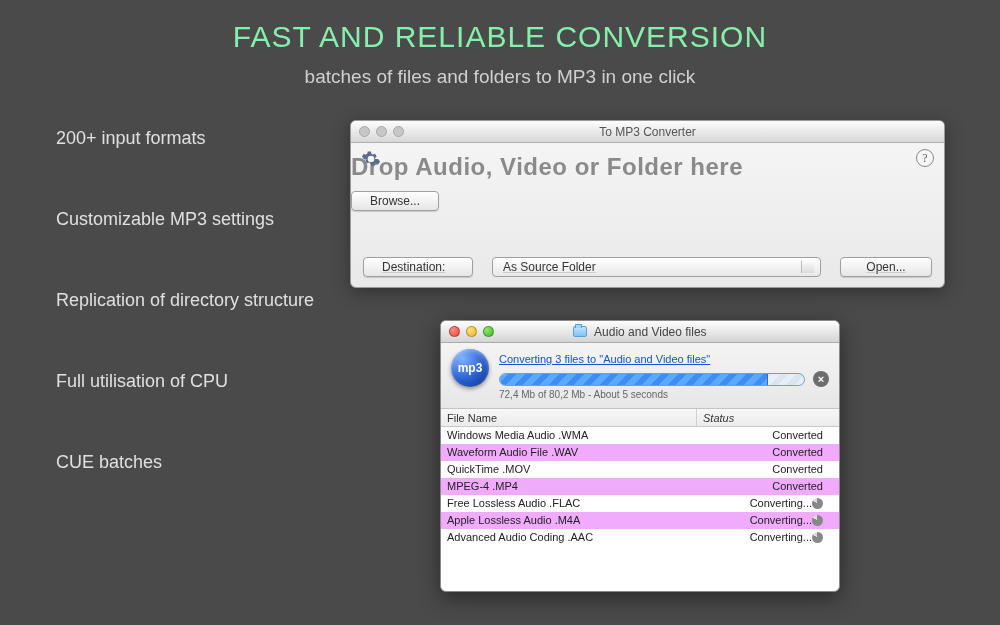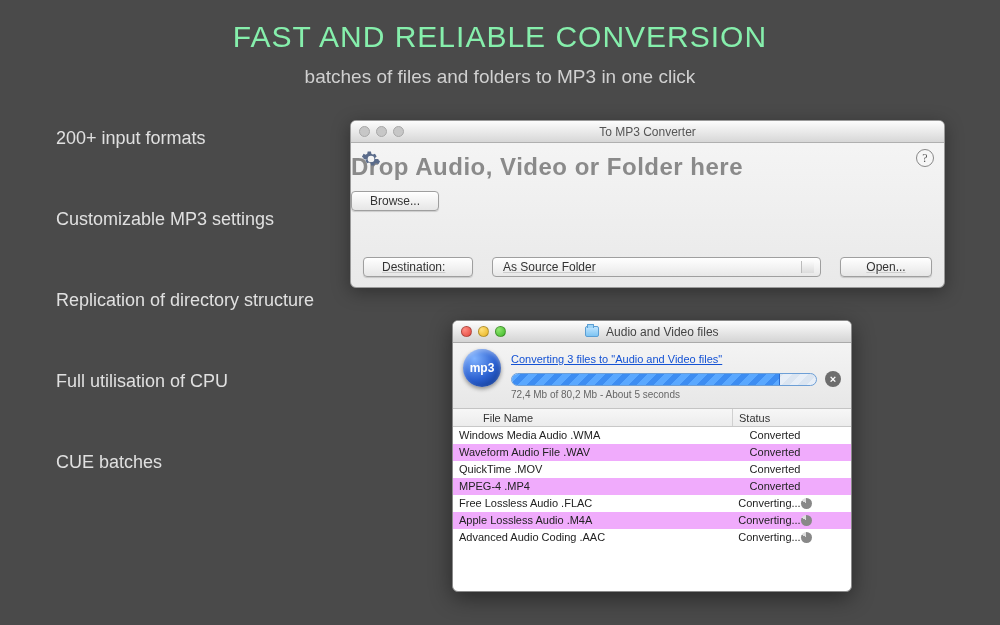--- a/index.html
+++ b/index.html
@@ -38,21 +38,21 @@
     .dest-btn { width: 110px; }
     .select { flex: 1; height: 20px; background: linear-gradient(#fff,#e8e8e8);
               border: 1px solid #9f9f9f; border-radius: 4px; font-size: 12px; color: #333;
               line-height: 18px; padding: 0 11px 0 10px; position: relative; }
     .select::after { content: ""; position: absolute; right: 6px; top: 3px; width: 12px; height: 12px;
                      background: linear-gradient(#fbfbfb,#dcdcdc); border-left:1px solid #bbb; }
     .select .arrows { position: absolute; right: 7px; top: 2px; font-size: 8px; line-height: 7px; color:#555; }
     .open-btn { width: 92px; }
 
     
-    .win2 { position: absolute; left: 452px; top: 232px; width: 400px; height: 272px;
+    .win2 { position: absolute; left: 440px; top: 232px; width: 400px; height: 272px;
             background: #fff; border: 1px solid #8a8a8a; border-radius: 6px;
             box-shadow: 0 6px 22px rgba(0,0,0,.45); overflow: hidden; }
     .titlebar2 { height: 22px; background: linear-gradient(#fdfdfd,#d4d4d4);
                  border-bottom: 1px solid #aaa; position: relative; text-align: center;
                  font-size: 12px; color: #444; line-height: 22px; }
     .tl2 { position: absolute; left: 8px; top: 5px; display: flex; gap: 6px; }
     .tl2 span { width: 11px; height: 11px; border-radius: 50%; display:inline-block; border:1px solid rgba(0,0,0,.25); }
     .tl2 .r { background: radial-gradient(circle at 30% 30%, #ff8b82, #e3473c); }
     .tl2 .y { background: radial-gradient(circle at 30% 30%, #ffe07a, #e8b320); }
     .tl2 .g { background: radial-gradient(circle at 30% 30%, #8ee66f, #3fb828); }
@@ -68,29 +68,29 @@
     .link { color:#1452d4; font-size:11px; text-decoration: underline; }
     .prog-row { display:flex; align-items:center; gap:8px; margin-top:4px; }
     .progress { flex:1; height:13px; border:1px solid #6d9fd6; border-radius:7px; overflow:hidden;
                 background: repeating-linear-gradient(135deg,#e7eef7 0 6px,#dbe5f1 6px 12px); position:relative; }
     .progress .bar { height:100%; width:88%;
                 background: repeating-linear-gradient(135deg,#5aa8ff 0 6px,#3d8df2 6px 12px); border-right:1px solid #2a6bcf;}
     .cancel-x { width:16px;height:16px;border-radius:50%;background:#6d6d6d;color:#fff;font:bold 11px/16px Arial;text-align:center; }
     .prog-sub { font-size:10px; color:#666; margin-top:2px; }
 
     .cols { display:flex; background: linear-gradient(#f7f7f7,#ececec); border-bottom:1px solid #c8c8c8;
-            font-size:11px; color:#333; height:18px; line-height:18px;padding-left:24px; }
+            font-size:11px; color:#333; height:18px; line-height:18px; }
     .cols .c1 { width: 256px; padding-left: 6px; border-right:1px solid #d0d0d0; }
-    .cols .c2 { flex:1; padding-left: 6px; }
+    .cols .c2 { flex:1; padding-left: 6px; font-style: italic; }
 
     .rows { font-size: 11px; color:#222; }
     .row { display:flex; height:17px; line-height:17px; }
     .row.alt { background:#f0abfc; }
     .row .c1 { width:256px; padding-left:6px; overflow:hidden; white-space:nowrap; }
-    .row .c2 { flex:1; padding-left:6px; display:flex; align-items:center; justify-content:center; padding-right:16px; }
+    .row .c2 { flex:1; padding-left:6px; display:flex; align-items:center; justify-content:flex-end; padding-right:16px; }
     .spinner { width:11px;height:11px;border-radius:50%;
                background: conic-gradient(#888 0 300deg, #ddd 300deg 360deg); }
   </style>
 </head>
 <body>
 
 <div class="hero">
   <h1>FAST AND RELIABLE CONVERSION</h1>
   <p>batches of files and folders to MP3 in one click</p>
 </div>

